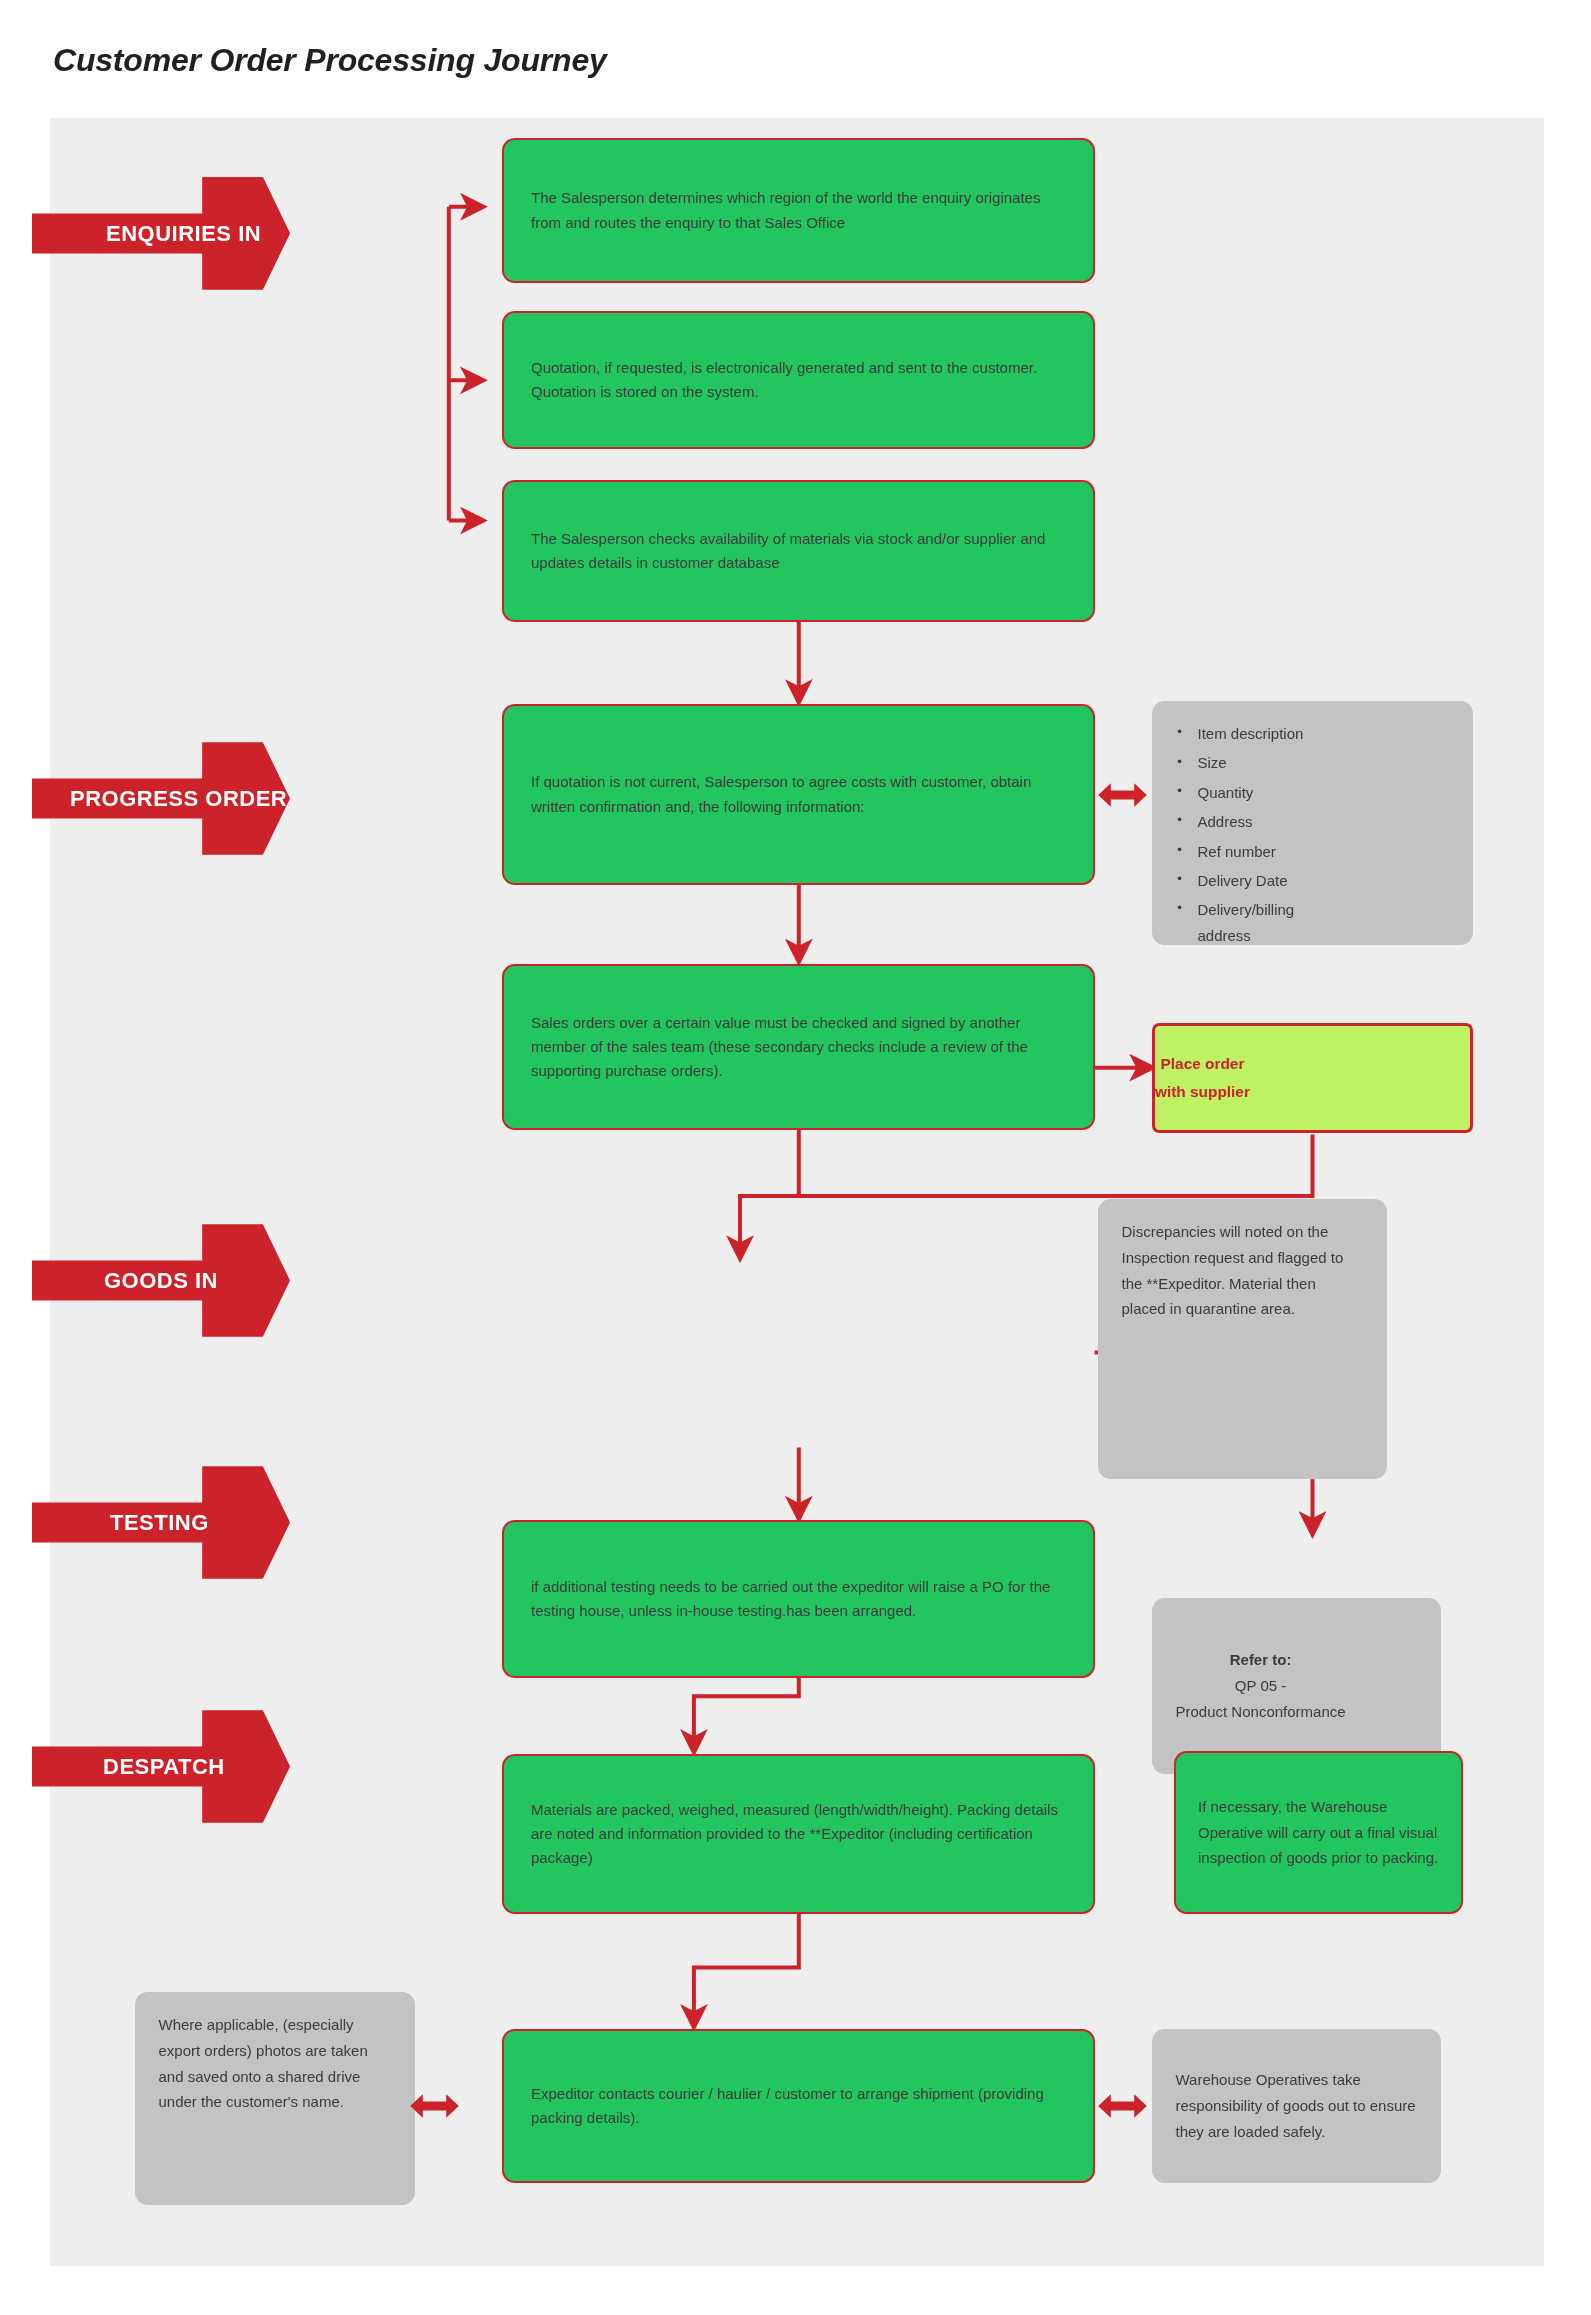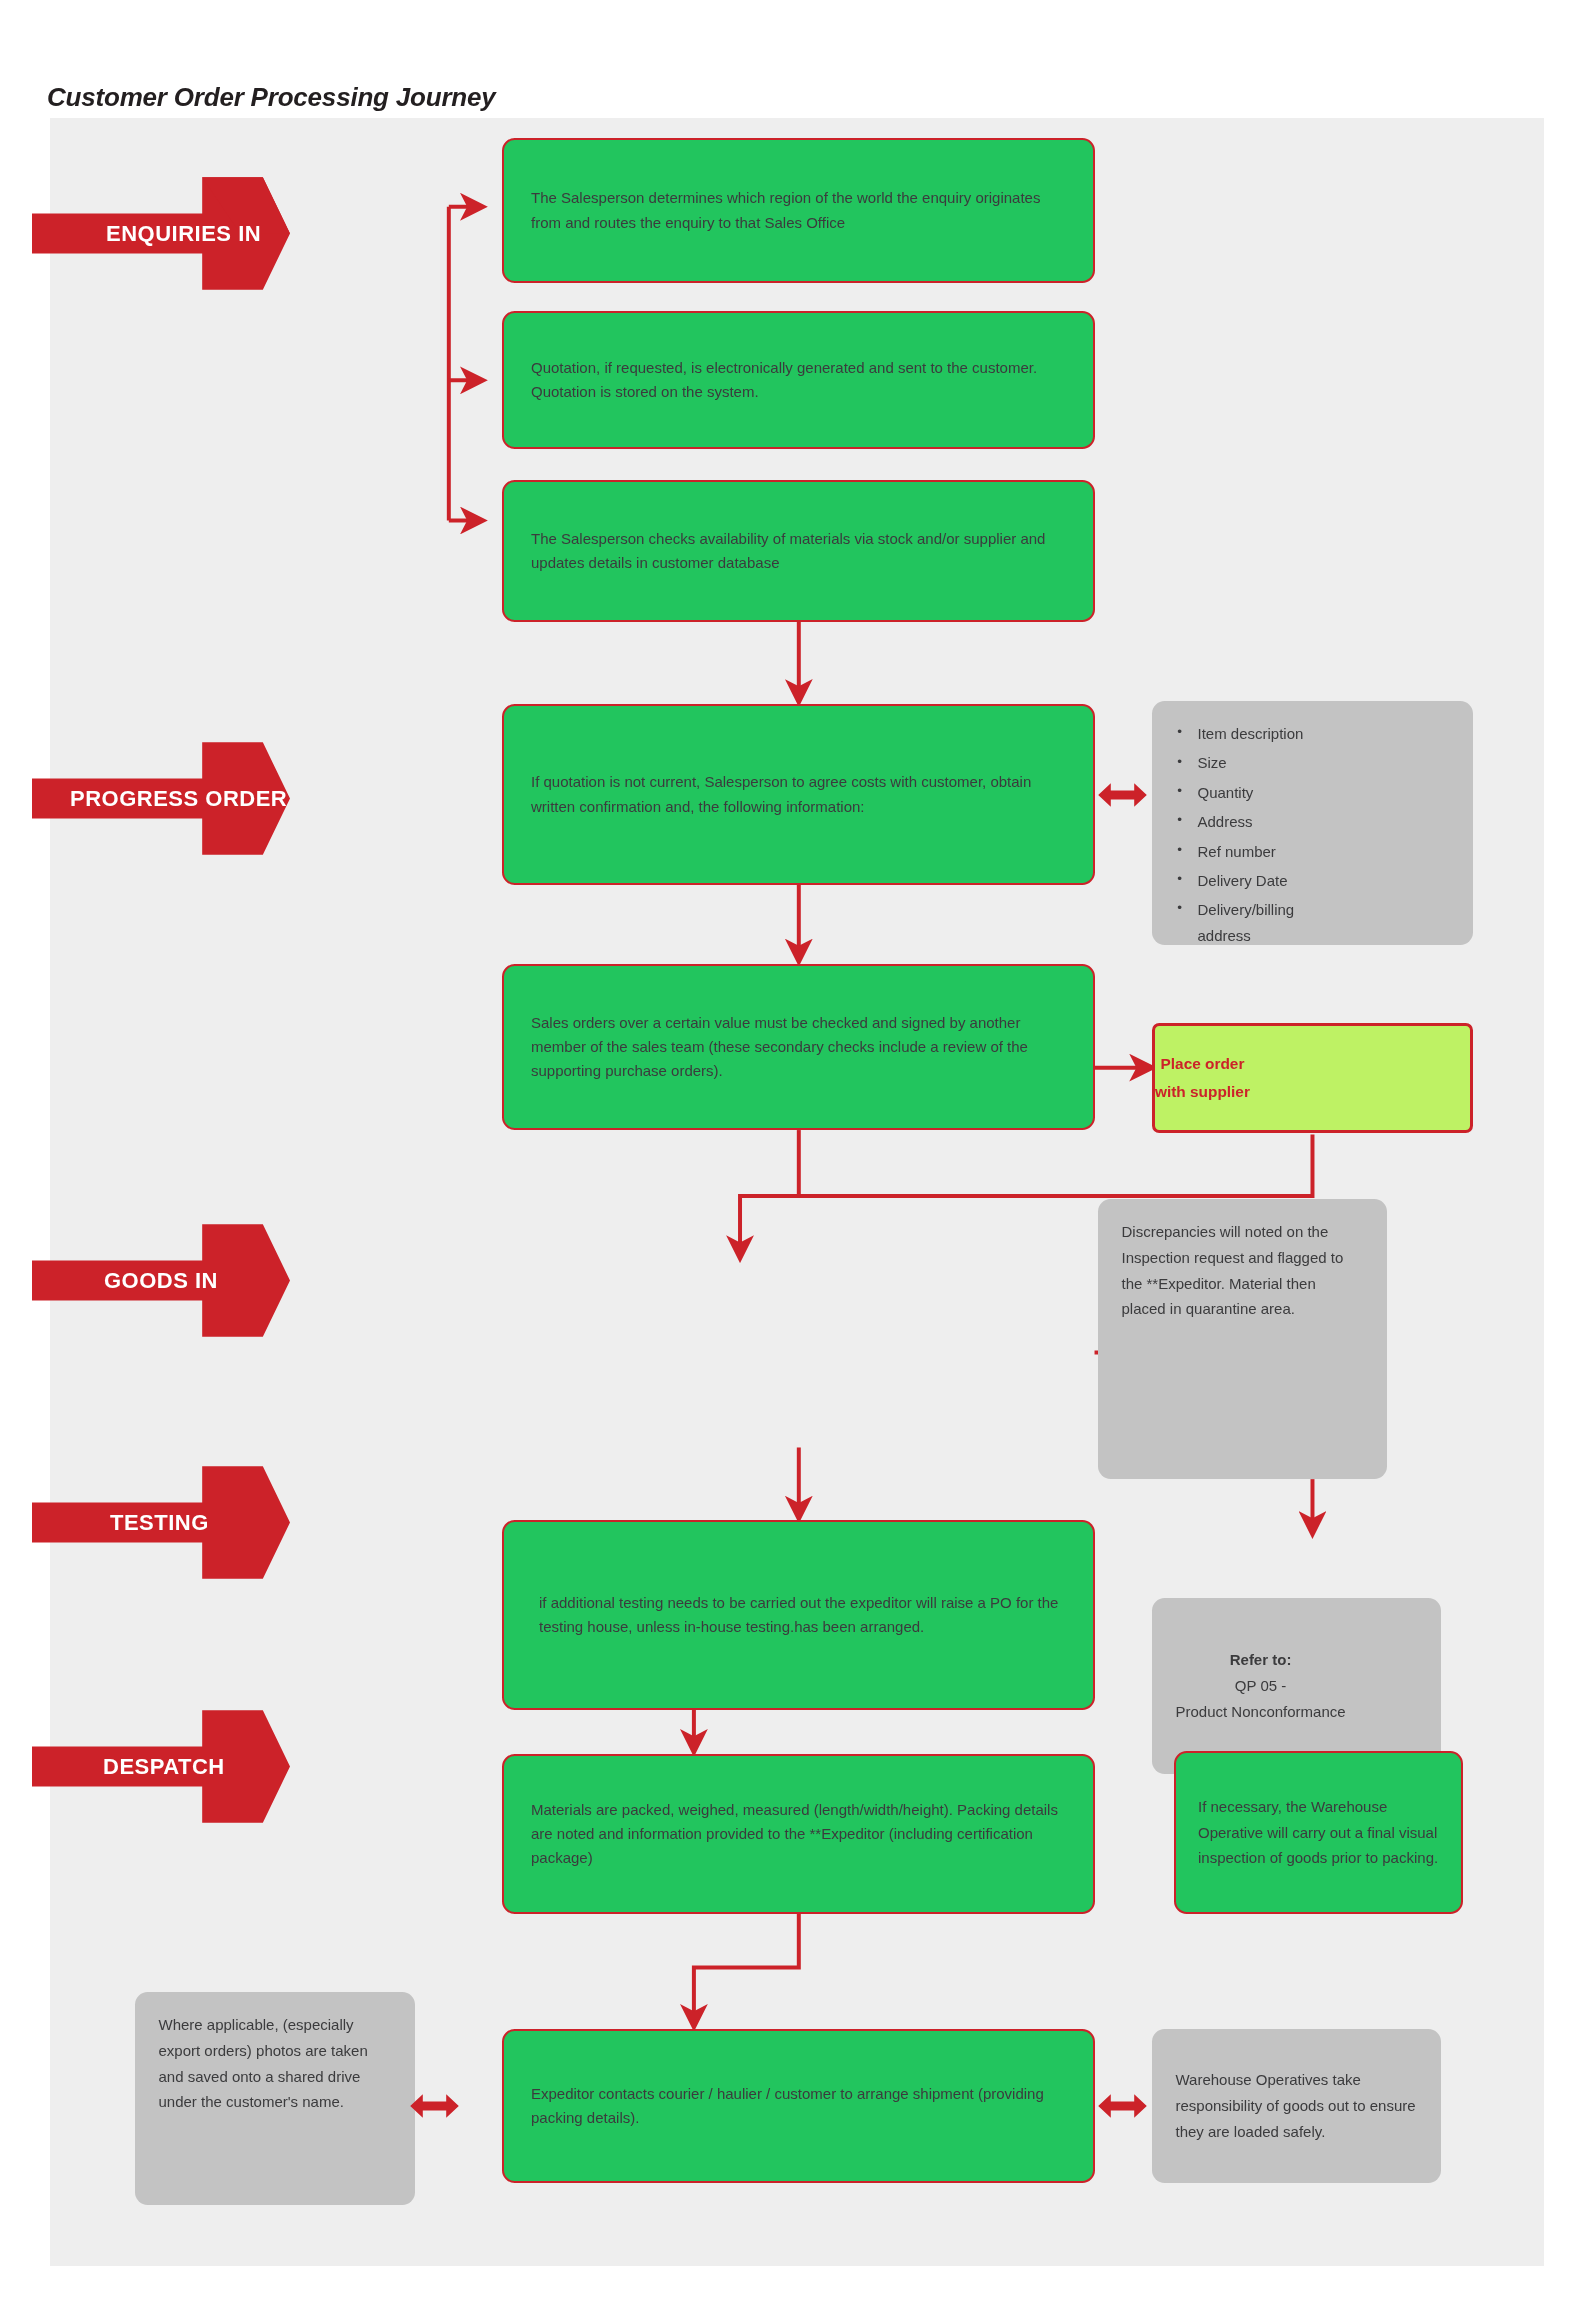--- a/index.html
+++ b/index.html
@@ -11,29 +11,28 @@
   }
   #root {
     position: relative;
     width: 1591px;
     height: 2316px;
     background: #ffffff;
     overflow: hidden;
   }
   #page-title {
     position: absolute;
-    left: 47px;
+    left: 53px;
     top: 42px;
-    font-size: 26px;
+    font-size: 32px;
     font-weight: bold;
     font-style: italic;
     color: #231f20;
     letter-spacing: -0.2px;
     font-family: "Liberation Sans", sans-serif;
-    margin-top: 40px;
   }
   #canvas {
     position: absolute;
     left: 50px;
     top: 118px;
     width: 1494px;
     height: 2148px;
     background: #eeeeee;
   }
   svg.layer {
@@ -243,21 +242,21 @@
 
     <div class="rbox" style="left:452px; top:586px; width:593px; height:181px;">
       <span class="txt">If quotation is not current, Salesperson to agree costs with customer, obtain written confirmation and, the following information:</span>
     </div>
 
     <div class="rbox" style="left:452px; top:846px; width:593px; height:166px;">
       <span class="txt">Sales orders over a certain value must be checked and signed by another member of the sales team (these secondary checks include a review of the supporting purchase orders).</span>
     </div>
 
 
-    <div class="rbox" style="left:452px; top:1402px; width:593px; height:190px;padding-left:8px;">
+    <div class="rbox" style="left:452px; top:1402px; width:593px; height:158px;">
       <span class="txt">if additional testing needs to be carried out the expeditor will raise a PO for the testing house, unless in-house testing.has been arranged.</span>
     </div>
 
     <div class="rbox" style="left:452px; top:1636px; width:593px; height:160px;">
       <span class="txt">Materials are packed, weighed, measured (length/width/height). Packing details are noted and information provided to the **Expeditor (including certification package)</span>
     </div>
 
     <div class="rbox" style="left:452px; top:1911px; width:593px; height:154px;">
       <span class="txt">Expeditor contacts courier / haulier / customer to arrange shipment (providing packing details).</span>
     </div>

